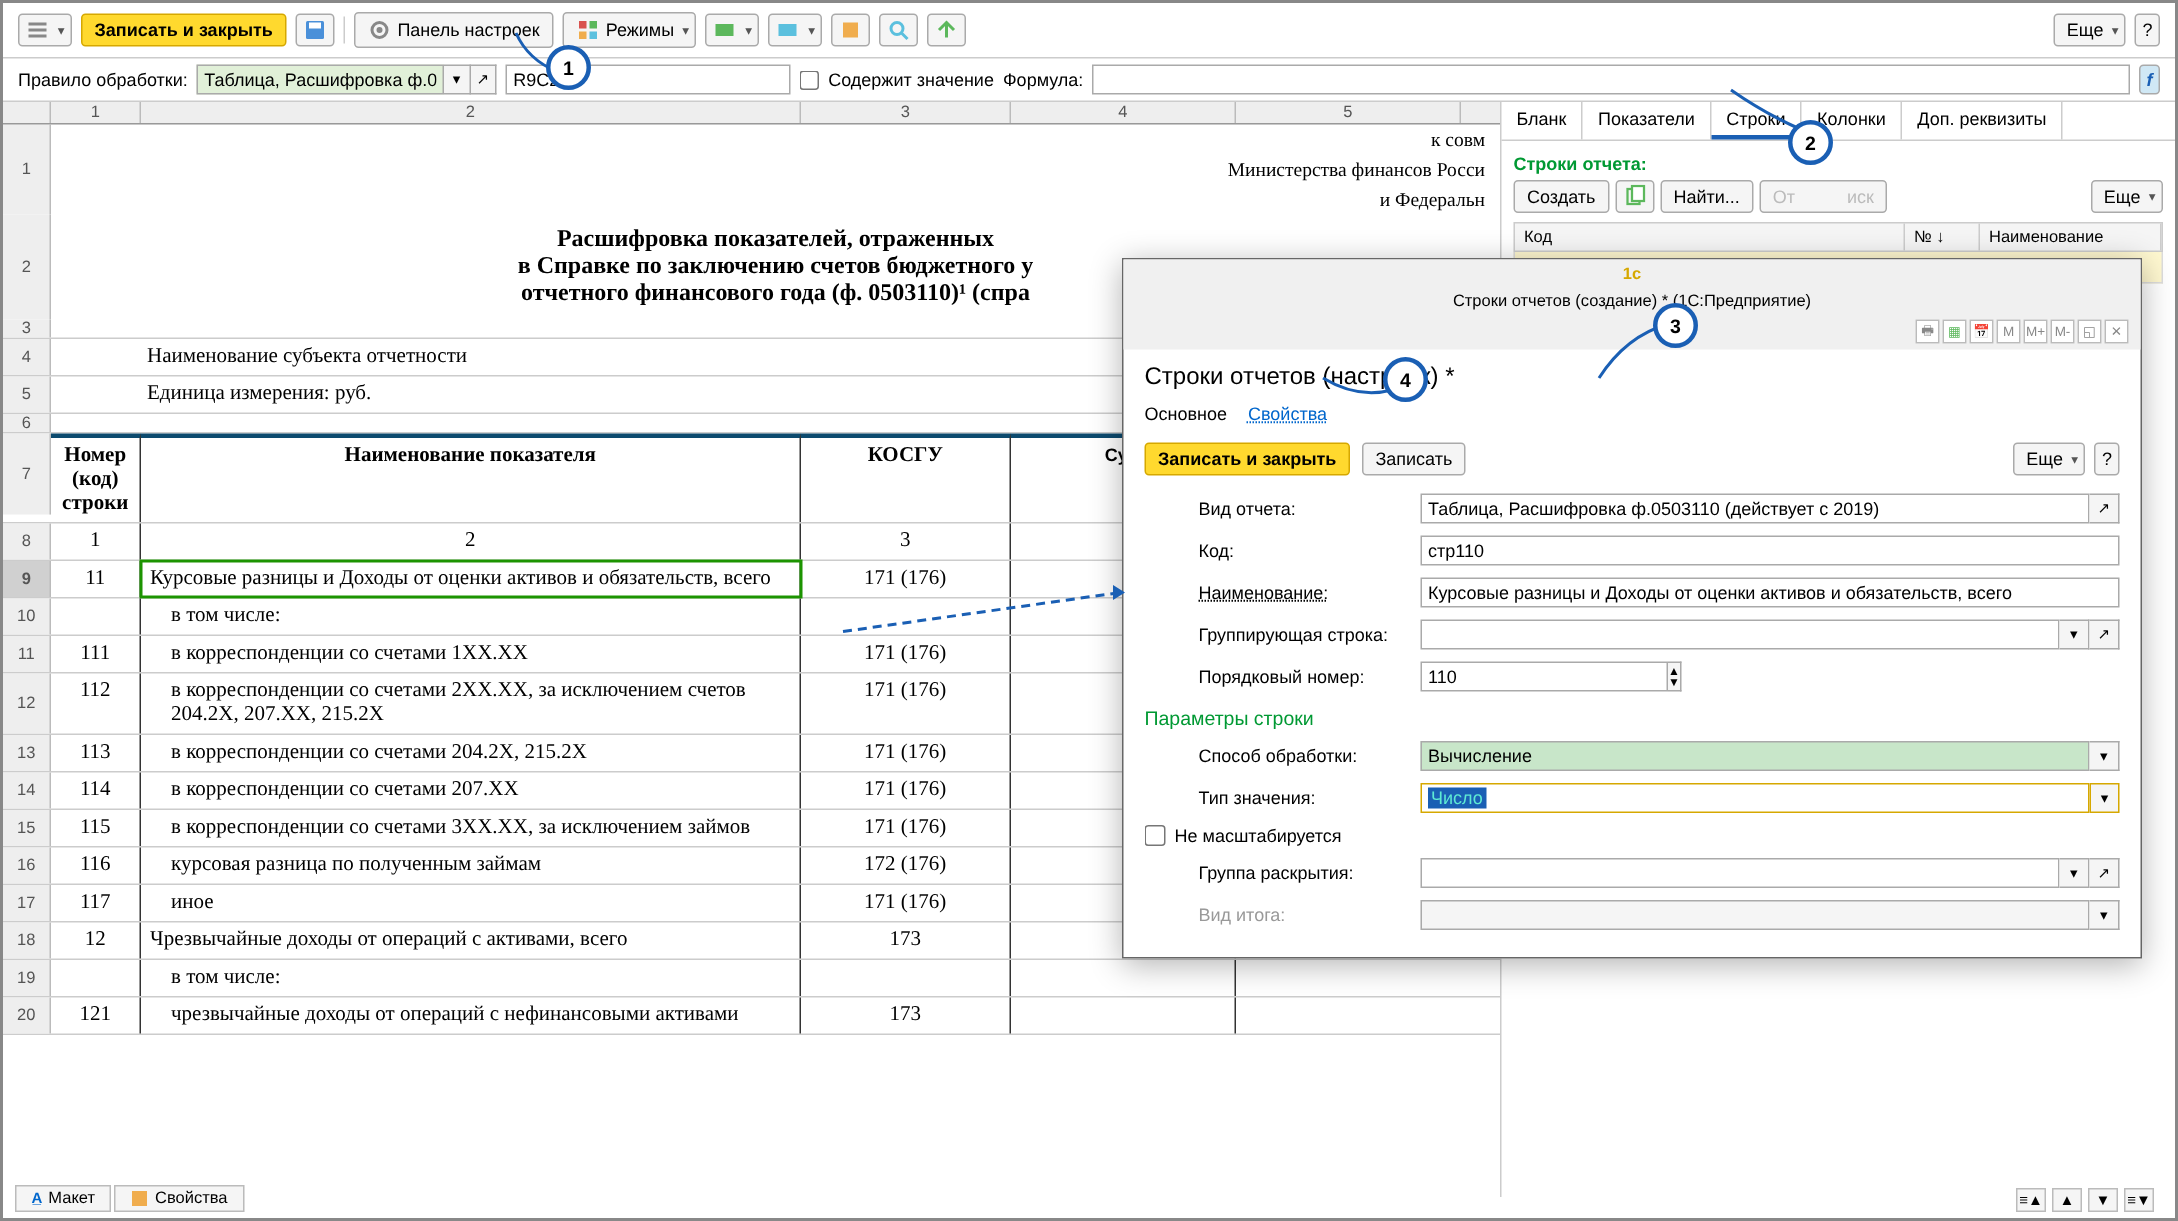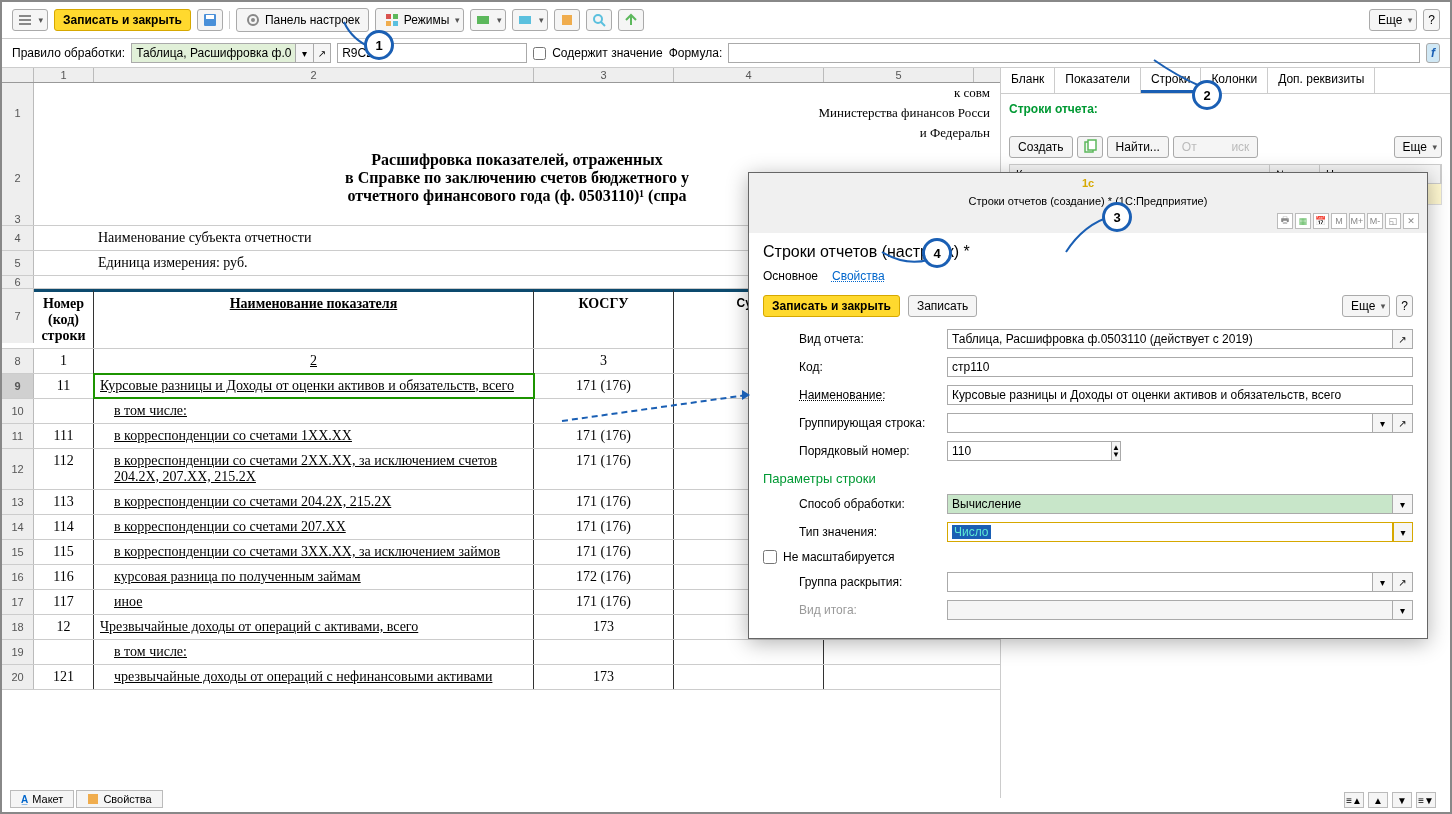--- a/index.html
+++ b/index.html
@@ -23,30 +23,30 @@
   .ch0 { width: 32px; }
   .ch1 { width: 60px; }
   .ch2 { width: 440px; }
   .ch3 { width: 140px; }
   .ch4 { width: 150px; }
   .ch5 { width: 150px; }
   .rows {}
   .row { display: flex; border-bottom: 1px solid #ccc; }
   .rh { width: 32px; text-align: center; font-size: 11px; color: #555; background: #eee; border-right: 1px solid #bbb; display:flex; align-items:center; justify-content:center; }
   .c1 { width: 60px; border-right:1px solid #333; text-align:center; padding:4px; font-family: "Times New Roman", serif; font-size: 14px; }
-  .c2 { width: 440px; border-right:1px solid #333; padding:4px 6px; font-family: "Times New Roman", serif; font-size: 14px; text-decoration: underline; }
+  .c2 { width: 440px; border-right:1px solid #333; padding:4px 6px; font-family: "Times New Roman", serif; font-size: 14px; }
   .c3 { width: 140px; border-right:1px solid #333; text-align:center; padding:4px; font-family: "Times New Roman", serif; font-size: 14px; }
   .c4 { width: 150px; border-right:1px solid #333; padding:4px; }
   .highlight-cell { outline: 2px solid #1c9400; outline-offset: -1px; background:#fff; }
   .right-panel { width: 450px; border-left:1px solid #ccc; display:flex; flex-direction:column; }
   .rp-tabs { display:flex; border-bottom:1px solid #ccc; }
   .rp-tab { padding: 4px 10px; cursor:pointer; border-right:1px solid #ccc; }
   .rp-tab.active { border-bottom: 3px solid #1a5fb4; color:#000; }
   .rp-body { padding: 8px; flex:1; overflow:auto; }
-  .rp-title { font-weight:bold; color:#009933; margin-bottom:20px; }
+  .rp-title { font-weight:bold; color:#009933; margin-bottom:4px; }
   .rp-toolbar { display:flex; gap:4px; margin-bottom:6px; }
   .rp-grid-head { display:flex; border:1px solid #ccc; background:#f5f5f5; font-size:11px; }
   .rp-gh { padding:3px 6px; border-right:1px solid #ccc; }
   .rp-row { display:flex; align-items:center; padding:3px 6px; background:#fff8d0; border:1px solid #ddd; border-top:none; }
   .rp-icon-circle { width:10px; height:10px; border:1px solid #888; border-radius:50%; margin-right:6px; }
   .rp-icon-minus { width:10px; height:10px; background:#5b9bd5; margin-right:6px; display:flex; align-items:center; justify-content:center; color:#fff; font-size:8px; }
   
   .modal { position:absolute; top:170px; left:746px; width:680px; background:#fff; border:1px solid #666; box-shadow:0 4px 20px rgba(0,0,0,0.3); z-index:50; }
   .modal-title { background:#f0f0f0; padding:4px 8px; font-size:11px; display:flex; align-items:center; gap:6px;flex-direction:column; }
   .modal-title-btns { margin-left:auto; display:flex; gap:2px; }

